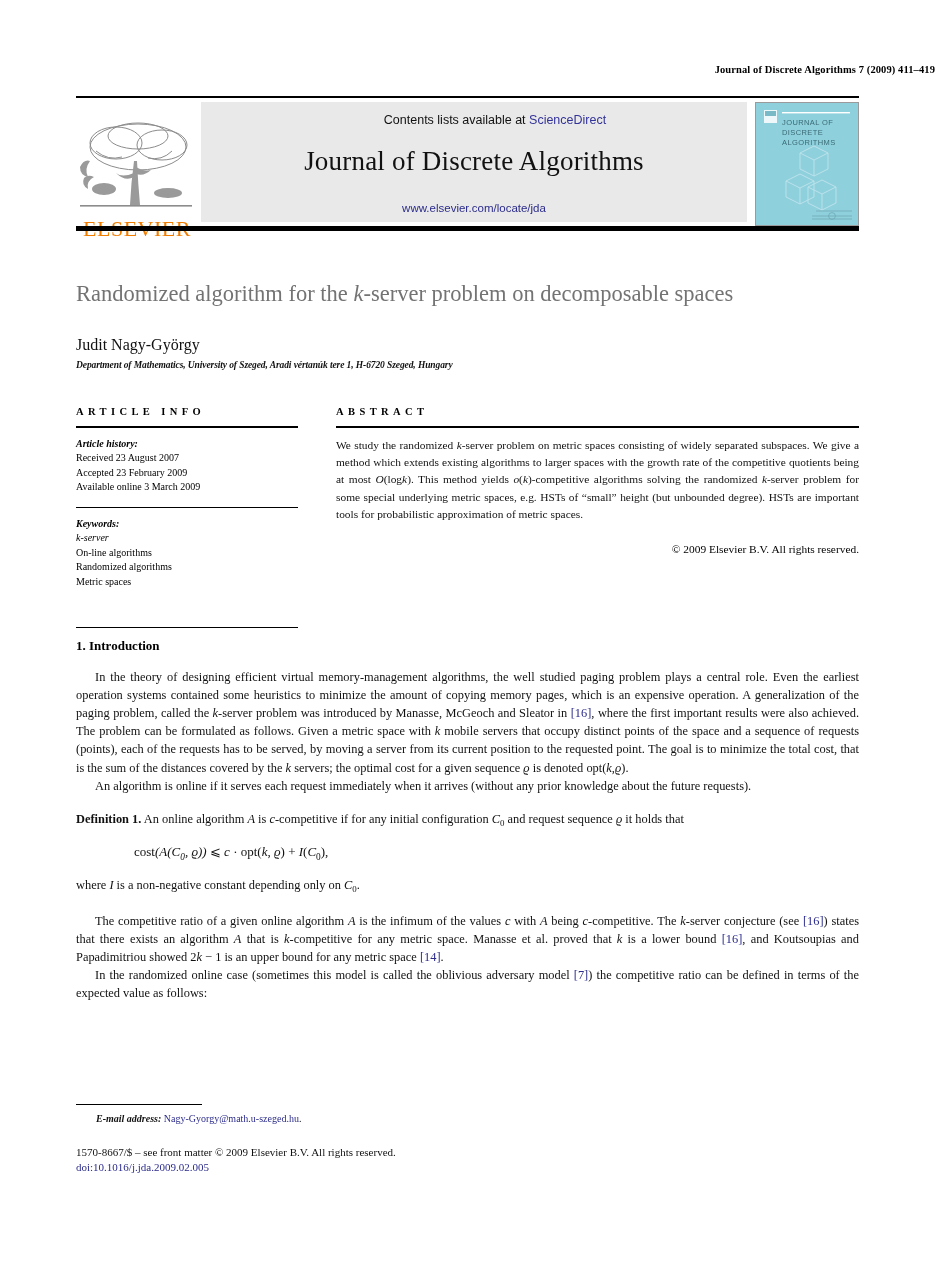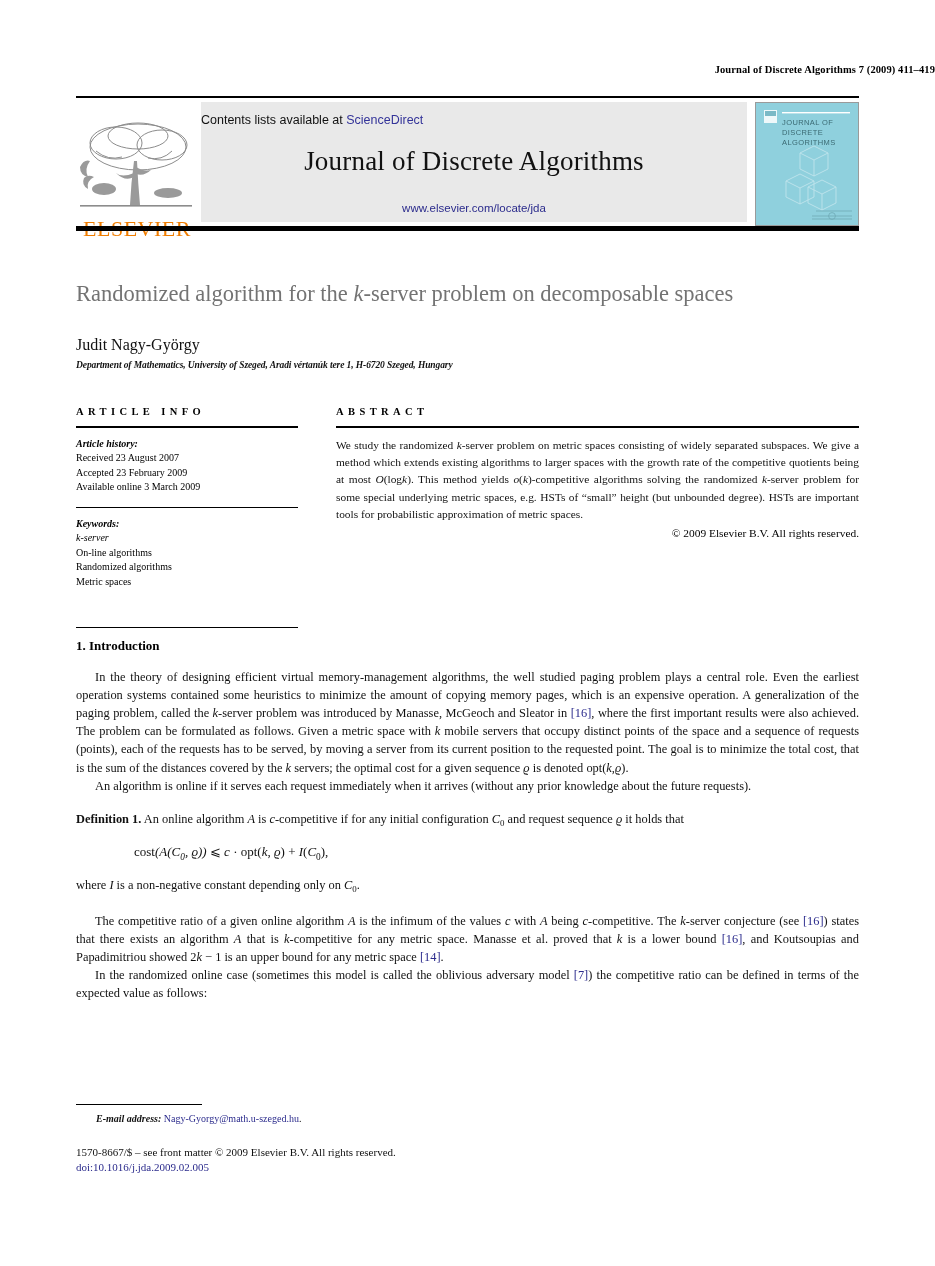--- a/index.html
+++ b/index.html
@@ -73,23 +73,25 @@
     top: 6px;
     width: 546px;
     height: 120px;
     background: #e9e9e9;
   }
   .contents-line {
     position: absolute;
     left: 0;
     top: 11px;
     width: 546px;
+    text-align: center;
     font-family: "Liberation Sans", sans-serif;
     font-size: 12.5px;
     color: #111;
+    padding-left: 21px;
   }
   .contents-line .sd-link { color: #333399; }
   .journal-name {
     position: absolute;
     left: 0;
     top: 44px;
     width: 546px;
     text-align: center;
     font-size: 27px;
     color: #111;
@@ -202,21 +204,21 @@
     margin-top: 38px;
   }
   .abstract-text {
     font-size: 11.4px;
     line-height: 1.52;
     text-align: justify;
     color: #111;
   }
   .abstract-text .ital { font-style: italic; }
   .copyright {
-    margin-top: 4px;
+    margin-top: 20px;
     text-align: right;
     font-size: 11.4px;
   }
 
   
   .section-head {
     position: absolute;
     left: 76px;
     top: 638px;
     font-size: 13px;

